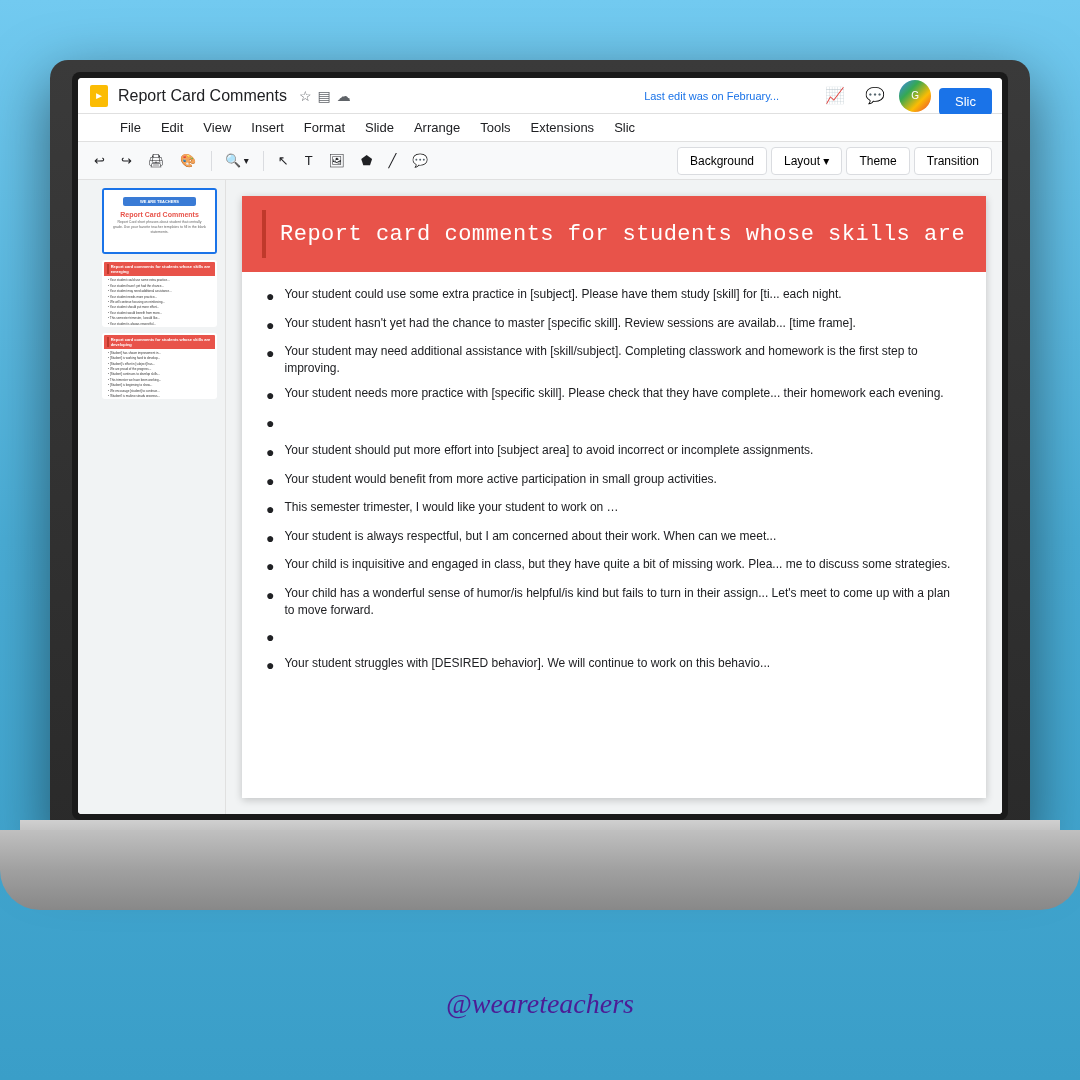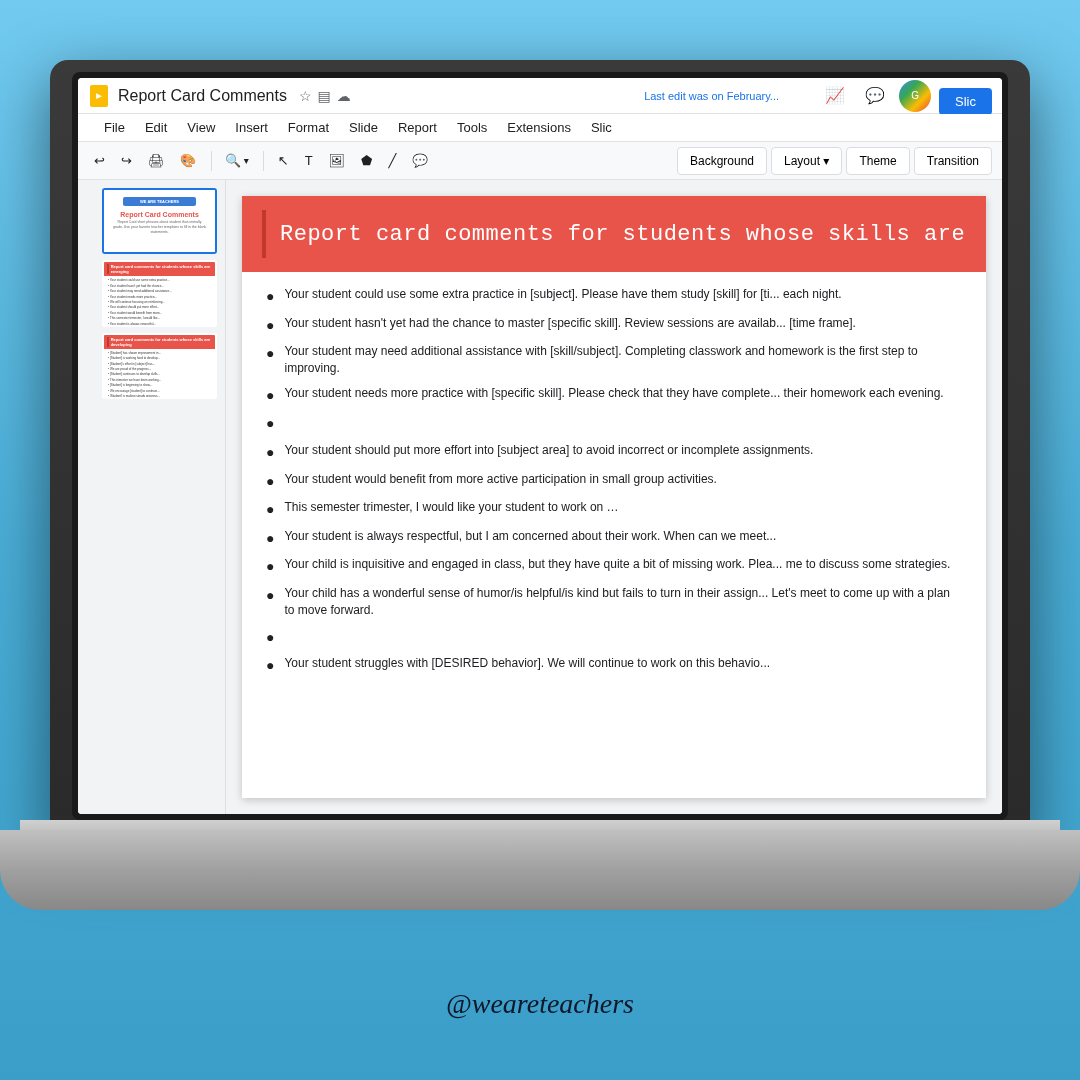--- a/index.html
+++ b/index.html
@@ -174,21 +174,21 @@
       cursor: pointer;
       margin-top: 12px;
     }
 
     
     .menu-bar {
       height: 28px;
       background: #fff;
       display: flex;
       align-items: center;
-      padding: 0 16px;
+      padding: 0 32px;
       gap: 0;
       border-bottom: 1px solid #e0e0e0;
     }
 
     .menu-item {
       font-size: 13px;
       color: #202124;
       padding: 4px 10px;
       cursor: pointer;
       border-radius: 4px;
@@ -363,21 +363,21 @@
 
     
     .social-handle {
       position: absolute;
       bottom: 60px;
       left: 0;
       right: 0;
       text-align: center;
       font-size: 28px;
       font-style: italic;
-      color: #0f172a;
+      color: #4c1d95;
       font-family: Georgia, serif;
     }
   </style>
 </head>
 <body>
 
 <div class="bg"></div>
 
 <div class="laptop-outer">
   <div class="screen-bezel">
@@ -407,21 +407,21 @@
         </div>
       </div>
 
       <div class="menu-bar">
         <span class="menu-item">File</span>
         <span class="menu-item">Edit</span>
         <span class="menu-item">View</span>
         <span class="menu-item">Insert</span>
         <span class="menu-item">Format</span>
         <span class="menu-item">Slide</span>
-        <span class="menu-item">Report</span>
+        <span class="menu-item">Arrange</span>
         <span class="menu-item">Tools</span>
         <span class="menu-item">Extensions</span>
         <span class="menu-item">Slic</span>
       </div>
 
       <div class="toolbar">
         <button class="toolbar-btn">↩</button>
         <button class="toolbar-btn">↪</button>
         <button class="toolbar-btn">🖨</button>
         <button class="toolbar-btn">🎨</button>

